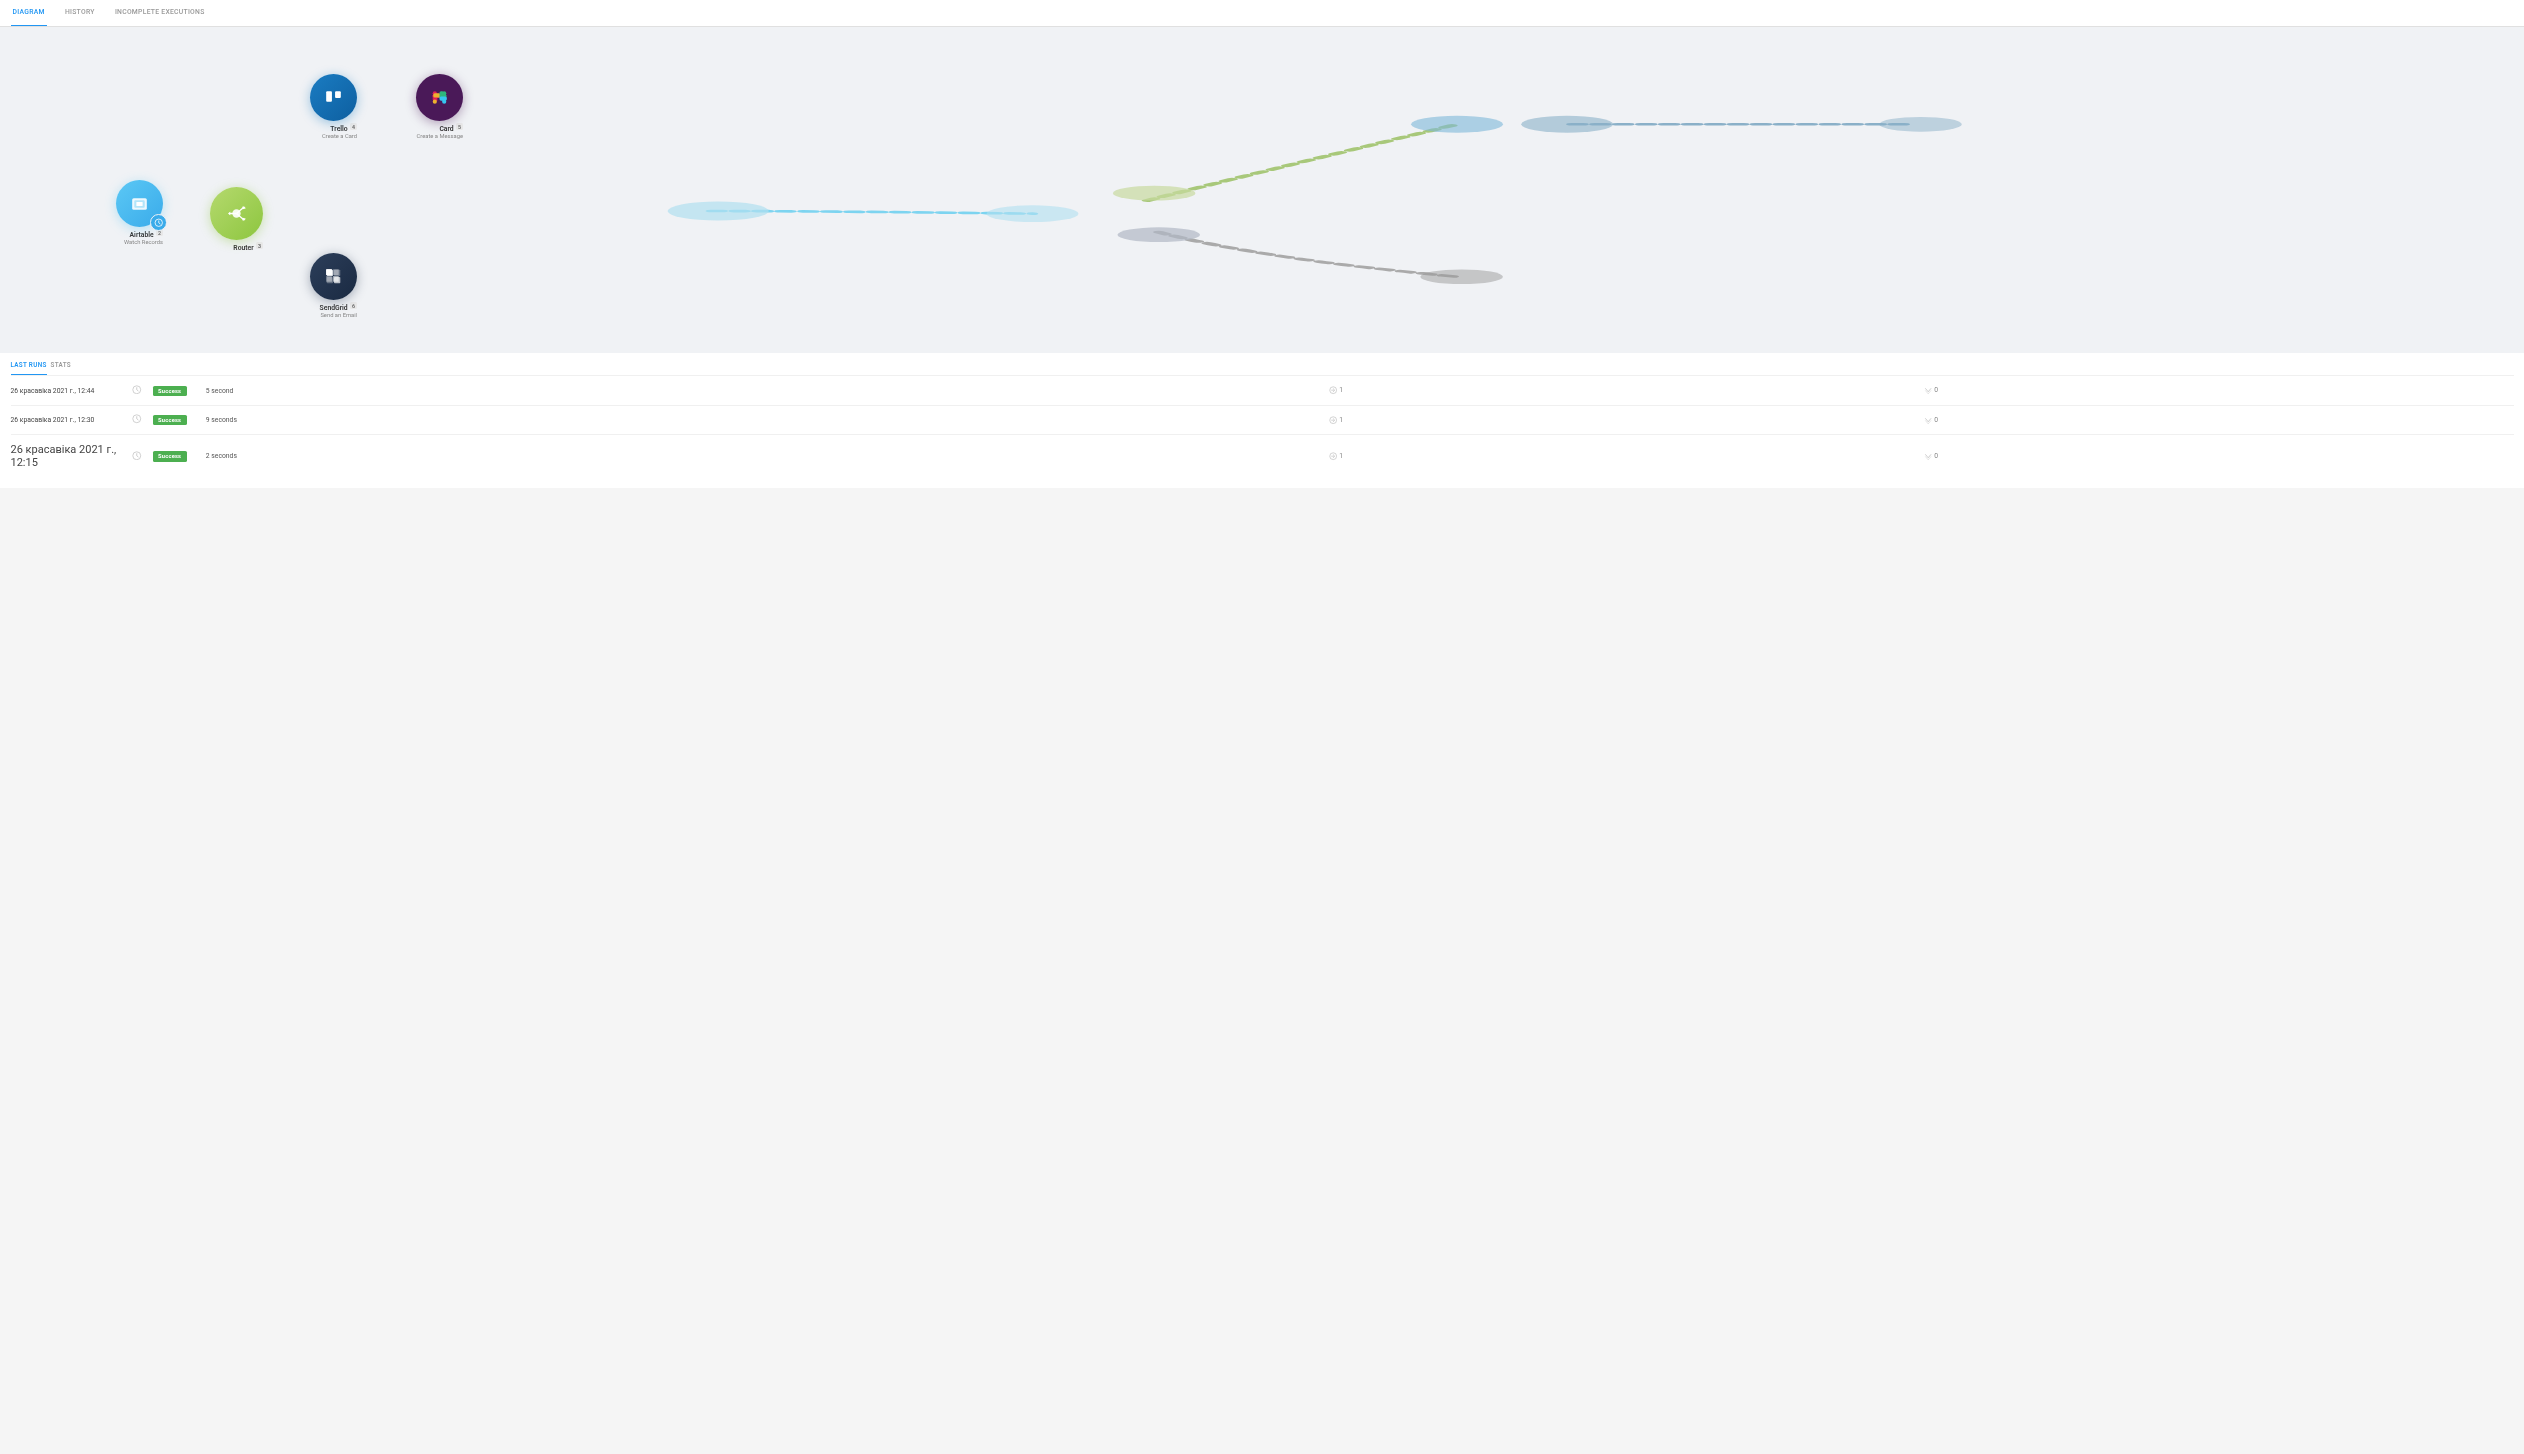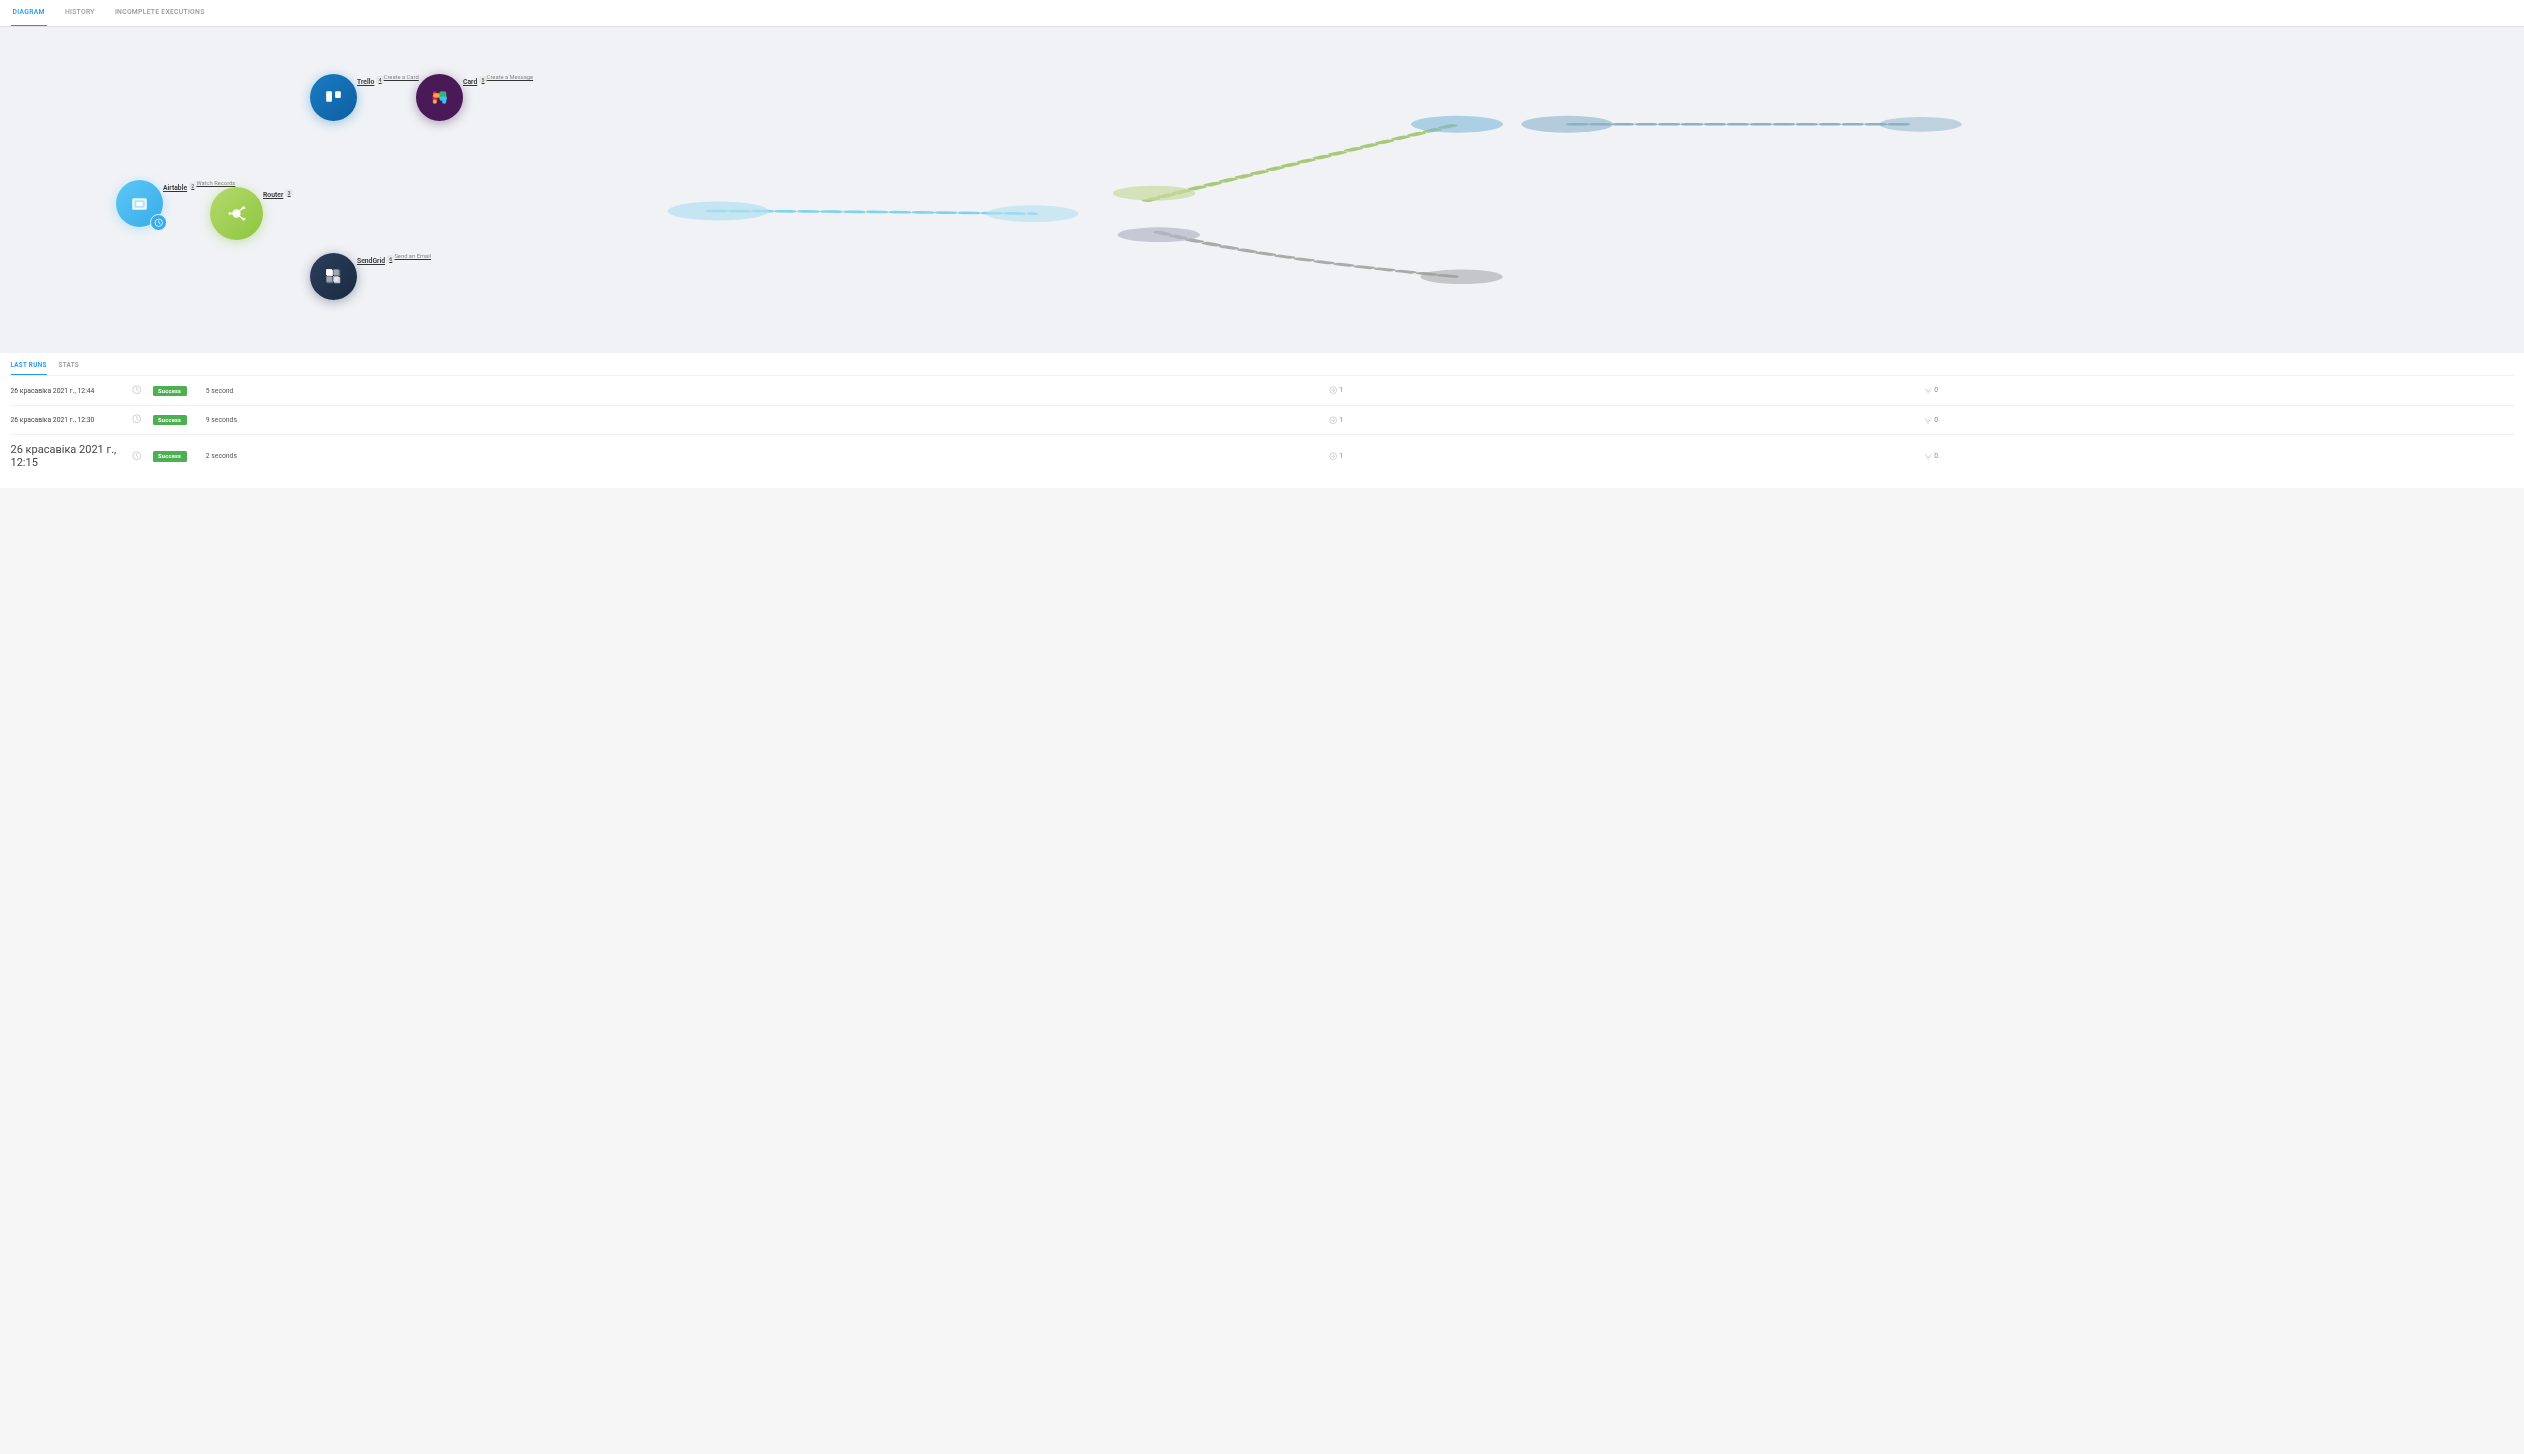--- a/index.html
+++ b/index.html
@@ -48,24 +48,23 @@
       position: absolute;
       top: 0; left: 0;
       width: 100%; height: 100%;
       pointer-events: none;
     }
 
     
     .node {
       position: absolute;
       display: flex;
-      flex-direction: row;
-      align-items: flex-start;
+      flex-direction: column;
+      align-items: flex-end;
       cursor: pointer;
-      text-decoration: underline;
     }
     .node-circle {
       border-radius: 50%;
       display: flex;
       align-items: center;
       justify-content: center;
       position: relative;
     }
     .node-label {
       font-size: 6.8px;
@@ -180,21 +179,21 @@
       display: flex; align-items: center; justify-content: center;
     }
 
     
     .bottom-section {
       background: #fff;
       padding: 0 10.5px 10.5px;
     }
     .bottom-tabs {
       display: flex;
-      gap: 12px;
+      gap: 4px;
       padding: 8.4px 0 0;
       margin-bottom: 0;
     }
     .bottom-tab {
       font-size: 6.3px;
       font-weight: 600;
       color: #999;
       cursor: pointer;
       padding-bottom: 5.3px;
       border-bottom: 1.1px solid transparent;

